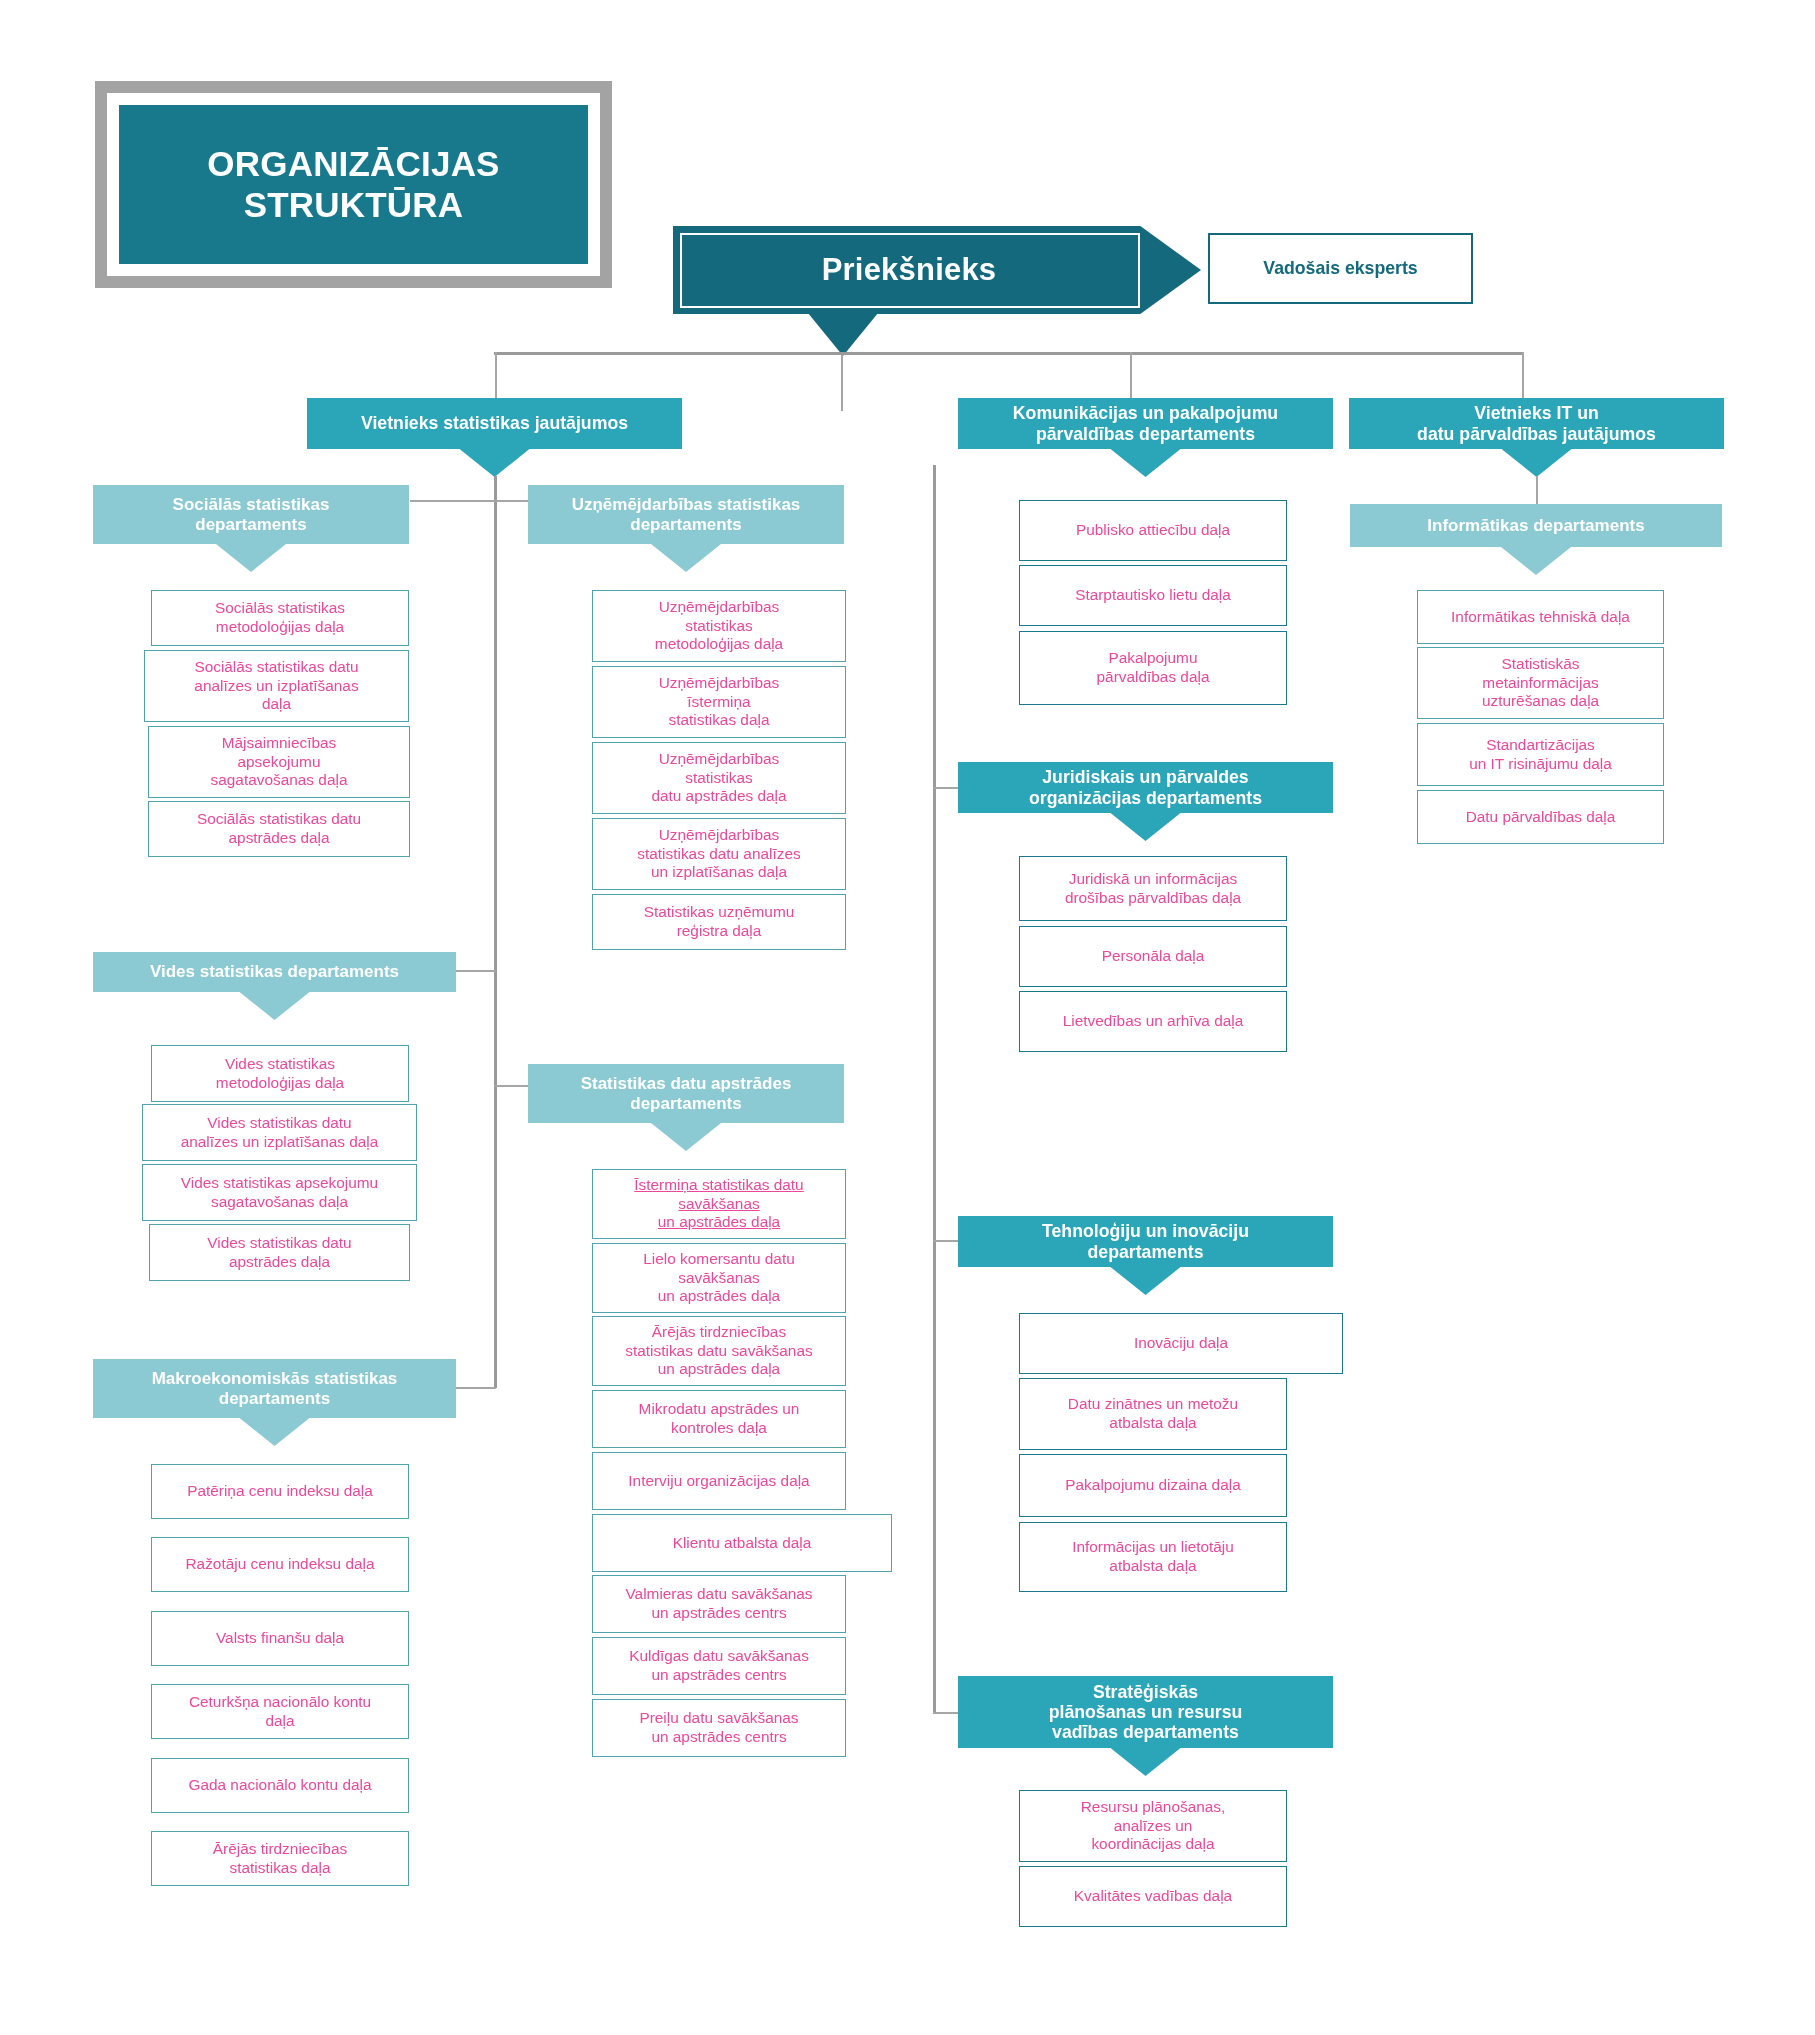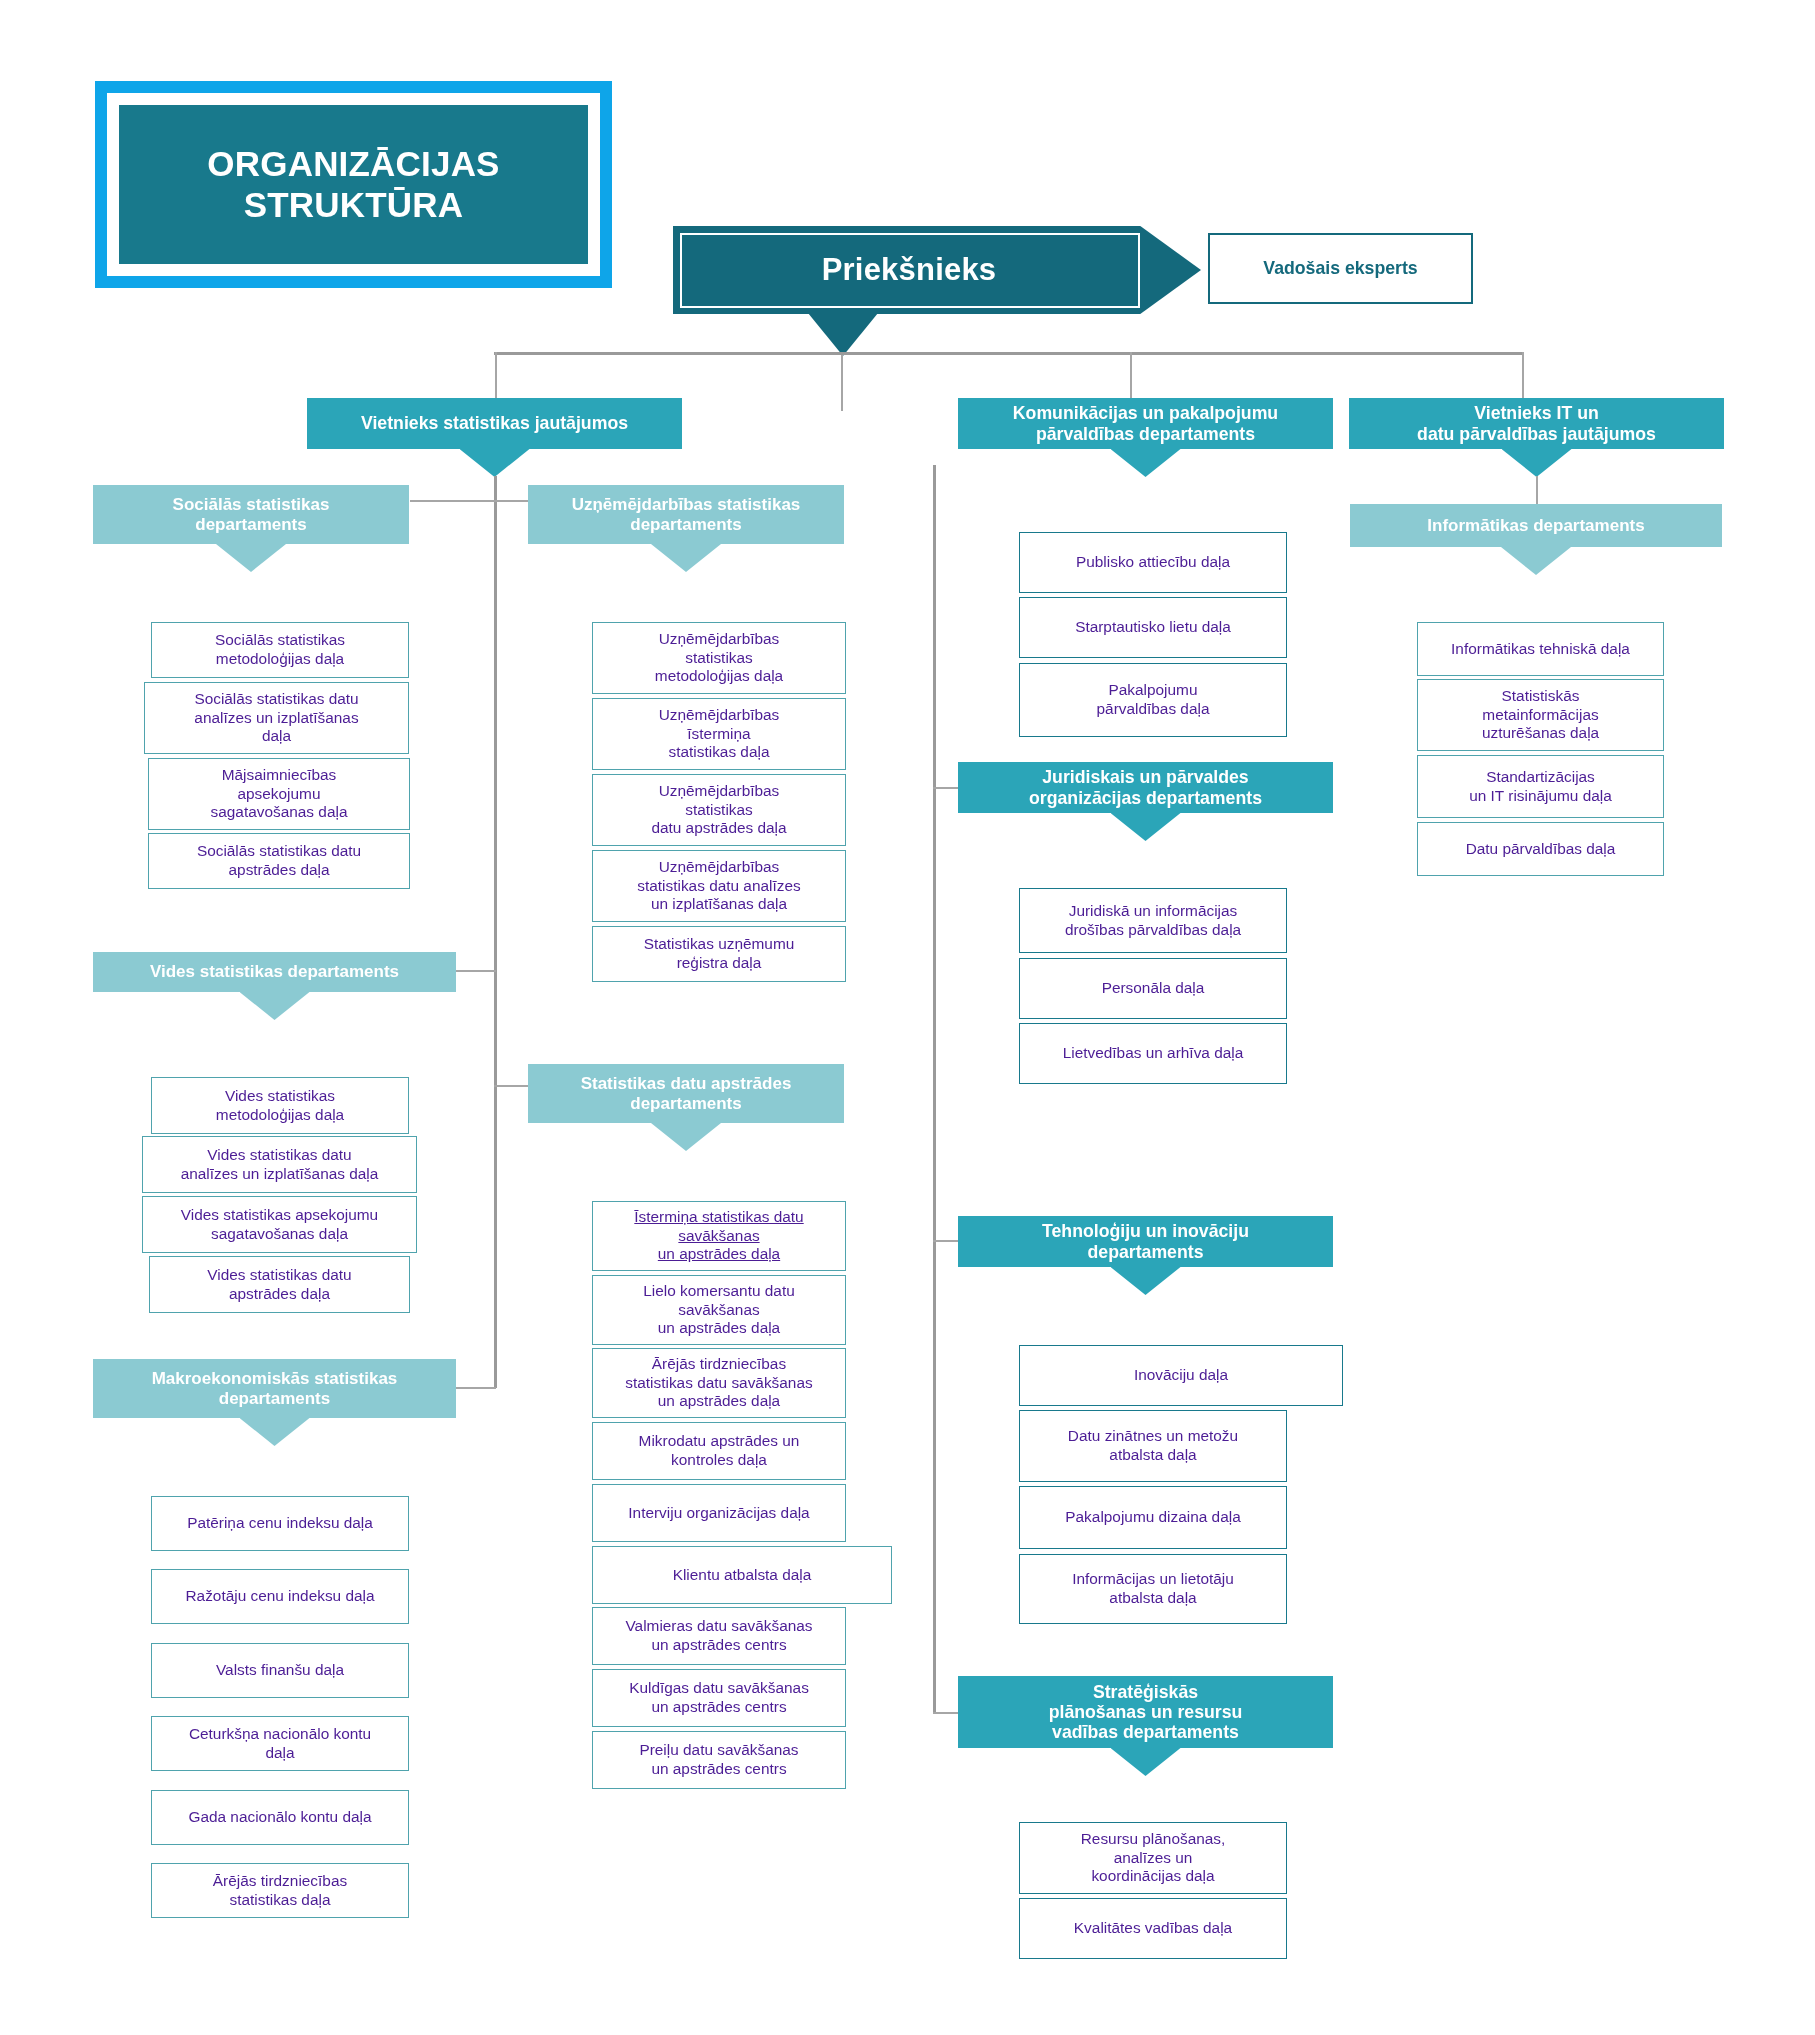--- a/index.html
+++ b/index.html
@@ -16,21 +16,21 @@
   .ln { position:absolute; background:#9a9a9a; }
   .ln.v { width:2.8px; }
   .ln.h { height:2.8px; }
   .ln.thin { background:#a6a6a6; }
   .ln.thin.v { width:1.9px; }
   .ln.thin.h { height:1.9px; }
 
   
   #title-plaque{
     position:absolute; left:95px; top:81px; width:517px; height:207px;
-    background:#0ea5e9;
+    background:#a3a3a3;
     padding:12px;
   }
   #title-plaque .inner{
     width:100%; height:100%;
     border:12px solid #ffffff;
     background:#18798c;
     display:flex; align-items:center; justify-content:center;
   }
   #title-text{
     color:#ffffff; font-weight:bold; font-size:35px; line-height:1.16;
@@ -84,23 +84,22 @@
     clip-path: polygon(0 0, 100% 0, 50% 100%);
   }
   .hdr.light{ background:#8bcad2; }
 
   
   .unit{
     position:absolute;
     background:#ffffff; border:1.9px solid #4fa3ad;
     display:flex; align-items:center; justify-content:center;
     text-align:center;
-    color:#4c1d95; font-size:15.4px; line-height:1.22;
+    color:#ec4899; font-size:15.4px; line-height:1.22;
     padding:1.9px 6.5px;
-    margin-top:32px;
   }
   .unit.darkborder{ border-color:#18798c; }
 </style>
 </head>
 <body>
 
 <div id="canvas">
 
   <div id="title-plaque">
     <div class="inner">

